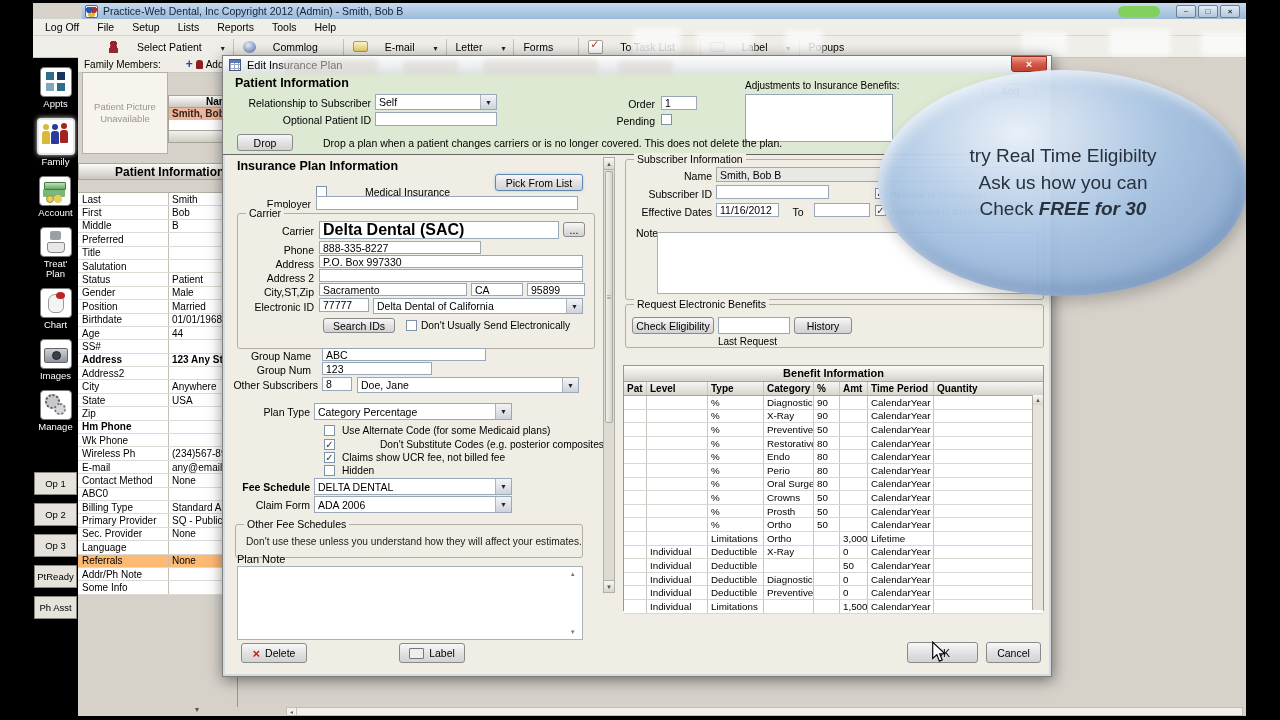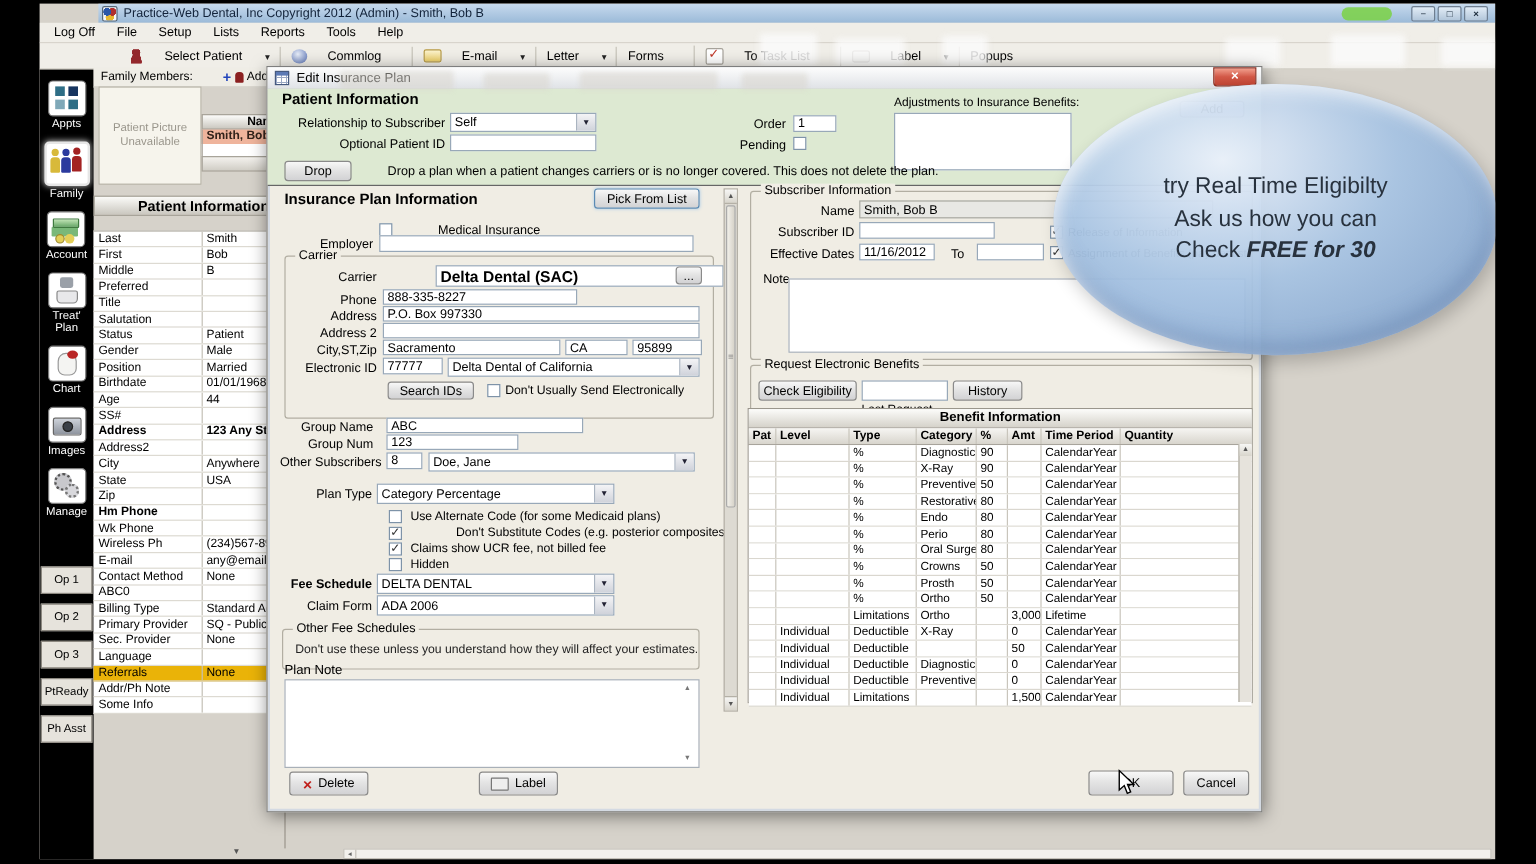--- a/index.html
+++ b/index.html
@@ -87,29 +87,29 @@
   .fg-head{position:absolute;left:135px;top:92px;width:100px;height:13px;background:linear-gradient(#fcfcfa,#cbc8c0);
      border:1px solid #a8a49a;font-weight:bold;font-size:10px;padding-left:37px;overflow:hidden;box-sizing:border-box;}
   .fg-row{position:absolute;left:135px;top:105px;width:100px;height:12px;background:#efb49c;border-left:1px solid #a8a49a;
      border-right:1px solid #a8a49a;font-size:10px;font-weight:bold;padding-left:3px;color:#33231b;overflow:hidden;box-sizing:border-box;}
   .fg-body{position:absolute;left:135px;top:117px;width:100px;height:10px;background:#fff;border-left:1px solid #a8a49a;border-right:1px solid #a8a49a;box-sizing:border-box;}
   .fg-band{position:absolute;left:135px;top:127px;width:100px;height:13px;background:linear-gradient(#f4f2ee,#d0cdc5);border:1px solid #a8a49a;box-sizing:border-box;}
   .pi-head{position:absolute;left:45px;top:160px;width:159px;height:17px;background:linear-gradient(#fbfbf8,#c9c6be);
      border:1px solid #a8a49a;font-weight:bold;font-size:12px;padding-left:36px;display:flex;align-items:center;overflow:hidden;box-sizing:border-box;}
   .pi-grid{position:absolute;left:45px;top:189px;width:159px;background:#fff;border-top:1px solid #b0aca2;}
   .prow{display:flex;height:12.4px;border-bottom:1px solid #dddad2;font-size:10px;align-items:center;overflow:hidden;}
-  .prow[data-style="hl"]{background:#eab308;}
+  .prow[data-style="hl"]{background:#fdba74;}
   .prow[data-style="b"]{font-weight:bold;}
   .pl{width:86px;padding-left:4px;border-right:1px solid #c4c0b6;align-self:stretch;display:flex;align-items:center;overflow:hidden;}
   .pv{flex:1;padding-left:3px;white-space:nowrap;overflow:hidden;}
 
   
   .btn{position:absolute;background:linear-gradient(#f8f8f8,#e4e4e4 45%,#d2d2d4);border:1px solid #8a8a8a;border-radius:3px;
      display:flex;align-items:center;justify-content:center;font-size:10.5px;box-sizing:border-box;}
-  .btn.blue{border-color:#5a8ab4;box-shadow:0 0 3px #a9cbe8;}
+  .btn.blue{border-color:#5a8ab4;box-shadow:0 0 3px #a9cbe8;margin-top:17px;}
   .in{position:absolute;background:#fff;border:1px solid #98a8b8;font-size:10.5px;display:flex;align-items:center;
      padding:0 3px;overflow:hidden;white-space:nowrap;box-sizing:border-box;}
   .in.gray{background:#e8e8e4;border-color:#a8a8a0;}
   .combo{position:absolute;background:#fff;border:1px solid #98a8b8;display:flex;align-items:stretch;font-size:10.5px;overflow:hidden;box-sizing:border-box;}
   .combo .cv{flex:1;padding-left:3px;white-space:nowrap;overflow:hidden;display:flex;align-items:center;}
   .combo .cbtn{width:15px;background:linear-gradient(#f4f4f6,#cfd2da);border-left:1px solid #aab4c0;
      display:flex;align-items:center;justify-content:center;font-size:7px;color:#223;}
   .cb,.cbi{width:11px;height:11px;background:#fff;border:1px solid #7e93a8;font-size:10px;line-height:9px;
      text-align:center;color:#333;box-sizing:border-box;}
   .cb{position:absolute;}
@@ -135,21 +135,21 @@
   .sec-green{position:absolute;left:0;top:18px;right:0;height:80px;background:#dde9d2;border-bottom:1px solid #666;}
   .note-area{position:absolute;background:#fff;border:1px solid #a8b0b8;box-sizing:border-box;}
   .sarr{position:absolute;font-size:7px;color:#777;line-height:7px;}
   .vs{position:absolute;left:380px;top:101px;width:12px;height:436px;background:#dddad2;border:1px solid #b4b0a6;box-sizing:border-box;}
   .va{position:absolute;left:0;right:0;height:11px;background:linear-gradient(#f6f6f4,#d8d5cc);display:flex;align-items:center;
      justify-content:center;font-size:6px;color:#555;}
   .vst{position:absolute;left:1px;right:1px;top:13px;height:250px;background:linear-gradient(90deg,#f2f0ea,#d6d2c8);
      border:1px solid #aaa;border-radius:2px;display:flex;align-items:center;justify-content:center;color:#888;font-size:8px;}
 
   
-  .bt{position:absolute;left:400px;top:284px;width:421px;height:246px;background:#fff;border:1px solid #9a968c;box-sizing:border-box;}
+  .bt{position:absolute;left:400px;top:309px;width:421px;height:246px;background:#fff;border:1px solid #9a968c;box-sizing:border-box;}
   .bt-title{height:15px;line-height:15px;text-align:center;font-weight:bold;font-size:11px;
      background:linear-gradient(#fcfcfa,#d5d2ca);border-bottom:1px solid #a8a49c;}
   .bt-head{display:flex;height:13px;background:linear-gradient(#f6f5f2,#d8d5cd);border-bottom:1px solid #a8a49c;
      font-weight:bold;font-size:10px;align-items:center;}
   .bc{padding-left:3px;border-right:1px solid #c9c5bc;overflow:hidden;white-space:nowrap;box-sizing:border-box;align-self:stretch;display:flex;align-items:center;}
   .c0{width:23px;} .c1{width:61px;} .c2{width:56px;} .c3{width:50px;} .c4{width:26px;} .c5{width:28px;} .c6{width:66px;} .c7{flex:1;border-right:none;}
   .brow{display:flex;height:12.6px;border-bottom:1px solid #dad7cf;font-size:9.8px;align-items:center;background:#fff;}
   .bvs{position:absolute;right:0;top:29px;bottom:0;width:11px;background:#e6e3dc;border-left:1px solid #b0aca2;box-sizing:border-box;}
 
   
@@ -507,21 +507,21 @@
     <div class="hdr" style="left:14px;top:103px;">Insurance Plan Information</div>
     <div class="btn blue" style="left:272px;top:101px;width:88px;height:17px;">Pick From List</div>
     <span class="cb" style="left:93px;top:130px;" data-state="0"></span>
     <div style="position:absolute;left:109px;top:130px;margin-left:33px;">Medical Insurance</div>
     <div class="lbl" style="left:0;width:88px;top:142px;">Employer</div>
     <div class="in" style="left:93px;top:140px;width:262px;height:14px;"></div>
 
     <div class="gb" style="left:14px;top:157px;width:358px;height:136px;">
       <span class="gbl">Carrier</span>
       <div class="lbl" style="left:0;width:76px;top:11px;">Carrier</div>
-      <div class="in" style="left:81px;top:7px;width:240px;height:18px;font-weight:bold;font-size:13px;margin-left:44px;">Delta Dental (SAC)</div>
+      <div class="in" style="left:81px;top:7px;width:240px;height:18px;font-weight:bold;font-size:16px;">Delta Dental (SAC)</div>
       <div class="btn" style="left:325px;top:8px;width:22px;height:15px;">...</div>
       <div class="lbl" style="left:0;width:76px;top:30px;">Phone</div>
       <div class="in" style="left:81px;top:27px;width:162px;height:13px;">888-335-8227</div>
       <div class="lbl" style="left:0;width:76px;top:44px;">Address</div>
       <div class="in" style="left:81px;top:41px;width:264px;height:13px;">P.O. Box 997330</div>
       <div class="lbl" style="left:0;width:76px;top:58px;">Address 2</div>
       <div class="in" style="left:81px;top:55px;width:264px;height:13px;"></div>
       <div class="lbl" style="left:0;width:76px;top:72px;">City,ST,Zip</div>
       <div class="in" style="left:81px;top:69px;width:148px;height:13px;">Sacramento</div>
       <div class="in" style="left:233px;top:69px;width:52px;height:13px;">CA</div>

